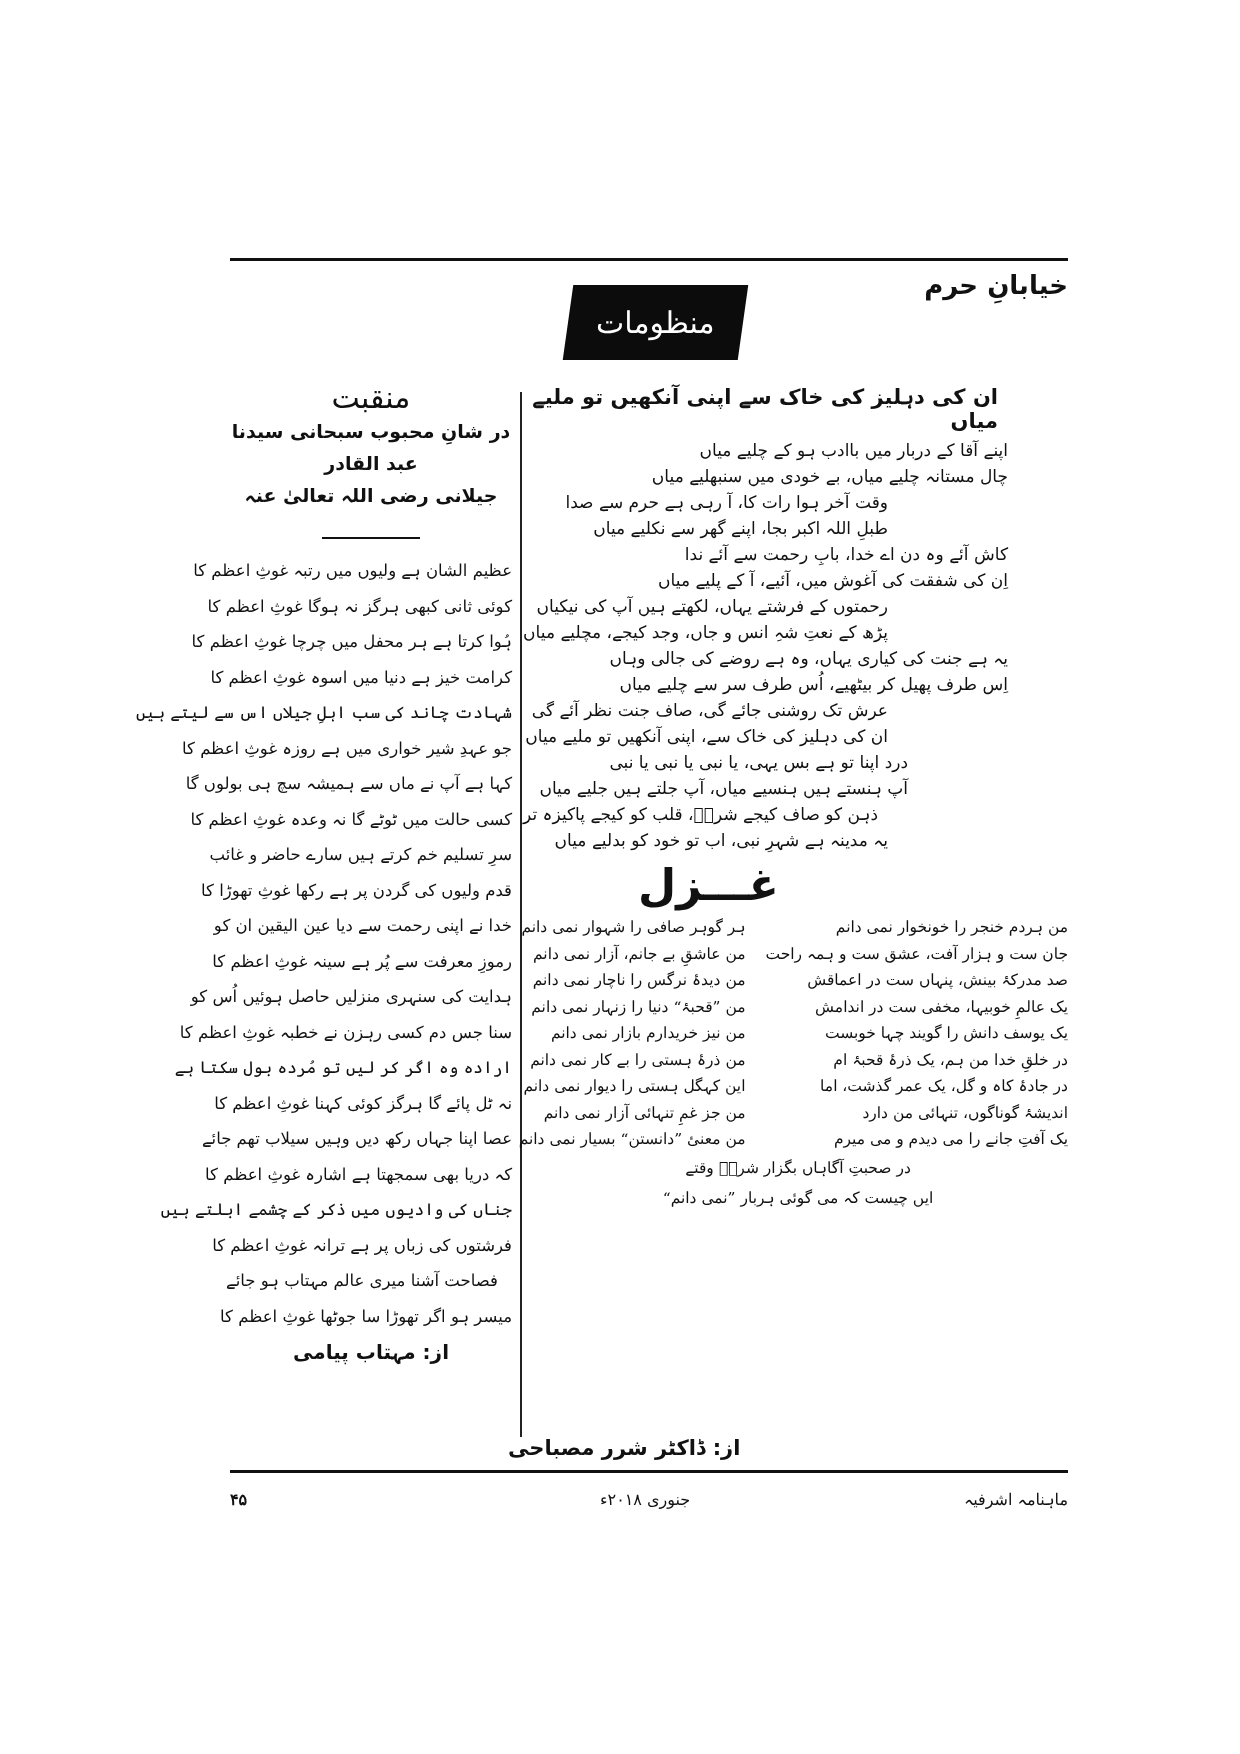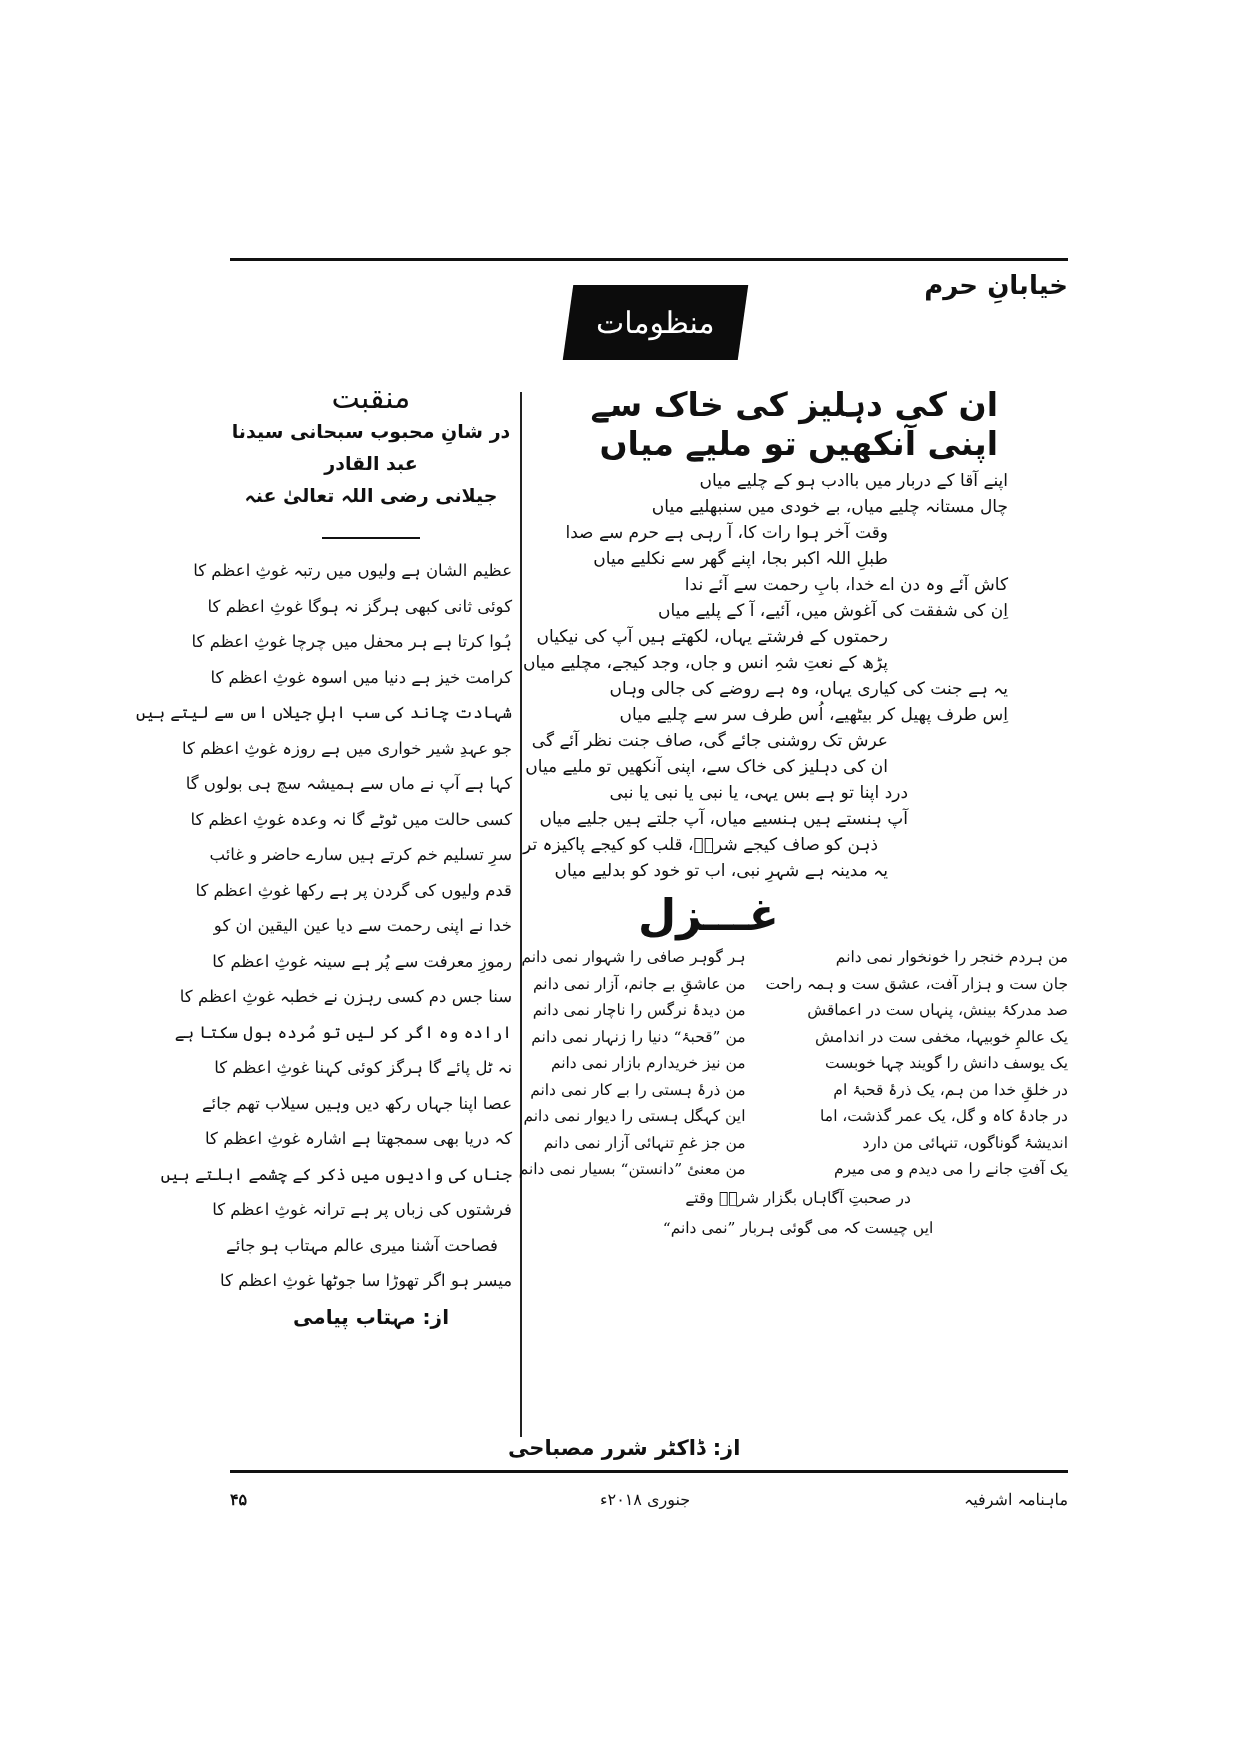--- a/index.html
+++ b/index.html
@@ -16,21 +16,21 @@
 
   .left-col { position:absolute; left:218px; top:380px; width:290px; direction:rtl; text-align:center; }
   .manqabat-title { font-size:30px; font-weight:normal; margin-top:0; }
   .manqabat-sub { font-size:19px; font-weight:bold; line-height:32px; }
   .short-rule { width:98px; height:2px; background:#111; margin:26px auto 14px auto; }
   .left-lines { text-align:left; padding-right:4px; }
   .left-lines div { font-family:"DejaVu Serif", serif; font-size:16.5px; line-height:35.5px; white-space:nowrap; }
   .author-left { font-size:20px; font-weight:bold; margin-top:6px; text-align:center; }
 
   .right-col { position:absolute; left:520px; top:385px; width:540px; direction:rtl; }
-  .naat-title { font-size:33px; font-weight:bold; text-align:right; padding-right:70px; }
+  .naat-title { font-size:21px; font-weight:bold; text-align:right; padding-right:70px; }
   .naat-lines { margin-top:4px; }
   .naat-lines div { font-family:"DejaVu Serif", serif; font-size:17px; line-height:26px; white-space:nowrap; }
   .ghazal-title { text-align:left; font-size:44px; font-weight:bold; margin:6px 0 4px 110px; letter-spacing:4px; }
   .ghazal-grid { display:grid; grid-template-columns: 1fr 1fr; column-gap:20px; }
   .ghazal-grid div { font-family:"DejaVu Serif", serif; font-size:15.5px; line-height:26.5px; white-space:nowrap; }
   .ghazal-final { text-align:center; }
   .ghazal-final div { font-family:"DejaVu Serif", serif; font-size:15.5px; line-height:30px; }
   .author-right { position:absolute; left:500px; top:1436px; font-size:21px; font-weight:bold; direction:rtl; }
 
   .footer { position:absolute; top:1490px; left:222px; width:838px; height:30px; font-family:"DejaVu Serif", serif; font-size:16px; }
@@ -60,23 +60,24 @@
     <div class="left-lines">
       <div>عظیم الشان ہے ولیوں میں رتبہ غوثِ اعظم کا</div>
       <div>کوئی ثانی کبھی ہرگز نہ ہوگا غوثِ اعظم کا</div>
       <div>ہُوا کرتا ہے ہر محفل میں چرچا غوثِ اعظم کا</div>
       <div>کرامت خیز ہے دنیا میں اسوہ غوثِ اعظم کا</div>
       <div>شہادت چاند کی سب اہلِ جیلاں اس سے لیتے ہیں</div>
       <div>جو عہدِ شیر خواری میں ہے روزہ غوثِ اعظم کا</div>
       <div>کہا ہے آپ نے ماں سے ہمیشہ سچ ہی بولوں گا</div>
       <div>کسی حالت میں ٹوٹے گا نہ وعدہ غوثِ اعظم کا</div>
       <div>سرِ تسلیم خم کرتے ہیں سارے حاضر و غائب</div>
-      <div>قدم ولیوں کی گردن پر ہے رکھا غوثِ اعظم کا</div>
+      <div>قدم ولیوں کی گردن پر ہے رکھا غوثِ تھوڑا کا</div>
       <div>خدا نے اپنی رحمت سے دیا عین الیقین ان کو</div>
       <div>رموزِ معرفت سے پُر ہے سینہ غوثِ اعظم کا</div>
+      <div>ہدایت کی سنہری منزلیں حاصل ہوئیں اُس کو</div>
       <div>سنا جس دم کسی رہزن نے خطبہ غوثِ اعظم کا</div>
       <div>ارادہ وہ اگر کر لیں تو مُردہ بول سکتا ہے</div>
       <div>نہ ٹل پائے گا ہرگز کوئی کہنا غوثِ اعظم کا</div>
       <div>عصا اپنا جہاں رکھ دیں وہیں سیلاب تھم جائے</div>
       <div>کہ دریا بھی سمجھتا ہے اشارہ غوثِ اعظم کا</div>
       <div>جناں کی وادیوں میں ذکر کے چشمے ابلتے ہیں</div>
       <div>فرشتوں کی زباں پر ہے ترانہ غوثِ اعظم کا</div>
       <div>فصاحت آشنا میری عالم مہتاب ہو جائے</div>
       <div>میسر ہو اگر تھوڑا سا جوٹھا غوثِ اعظم کا</div>
     </div>

